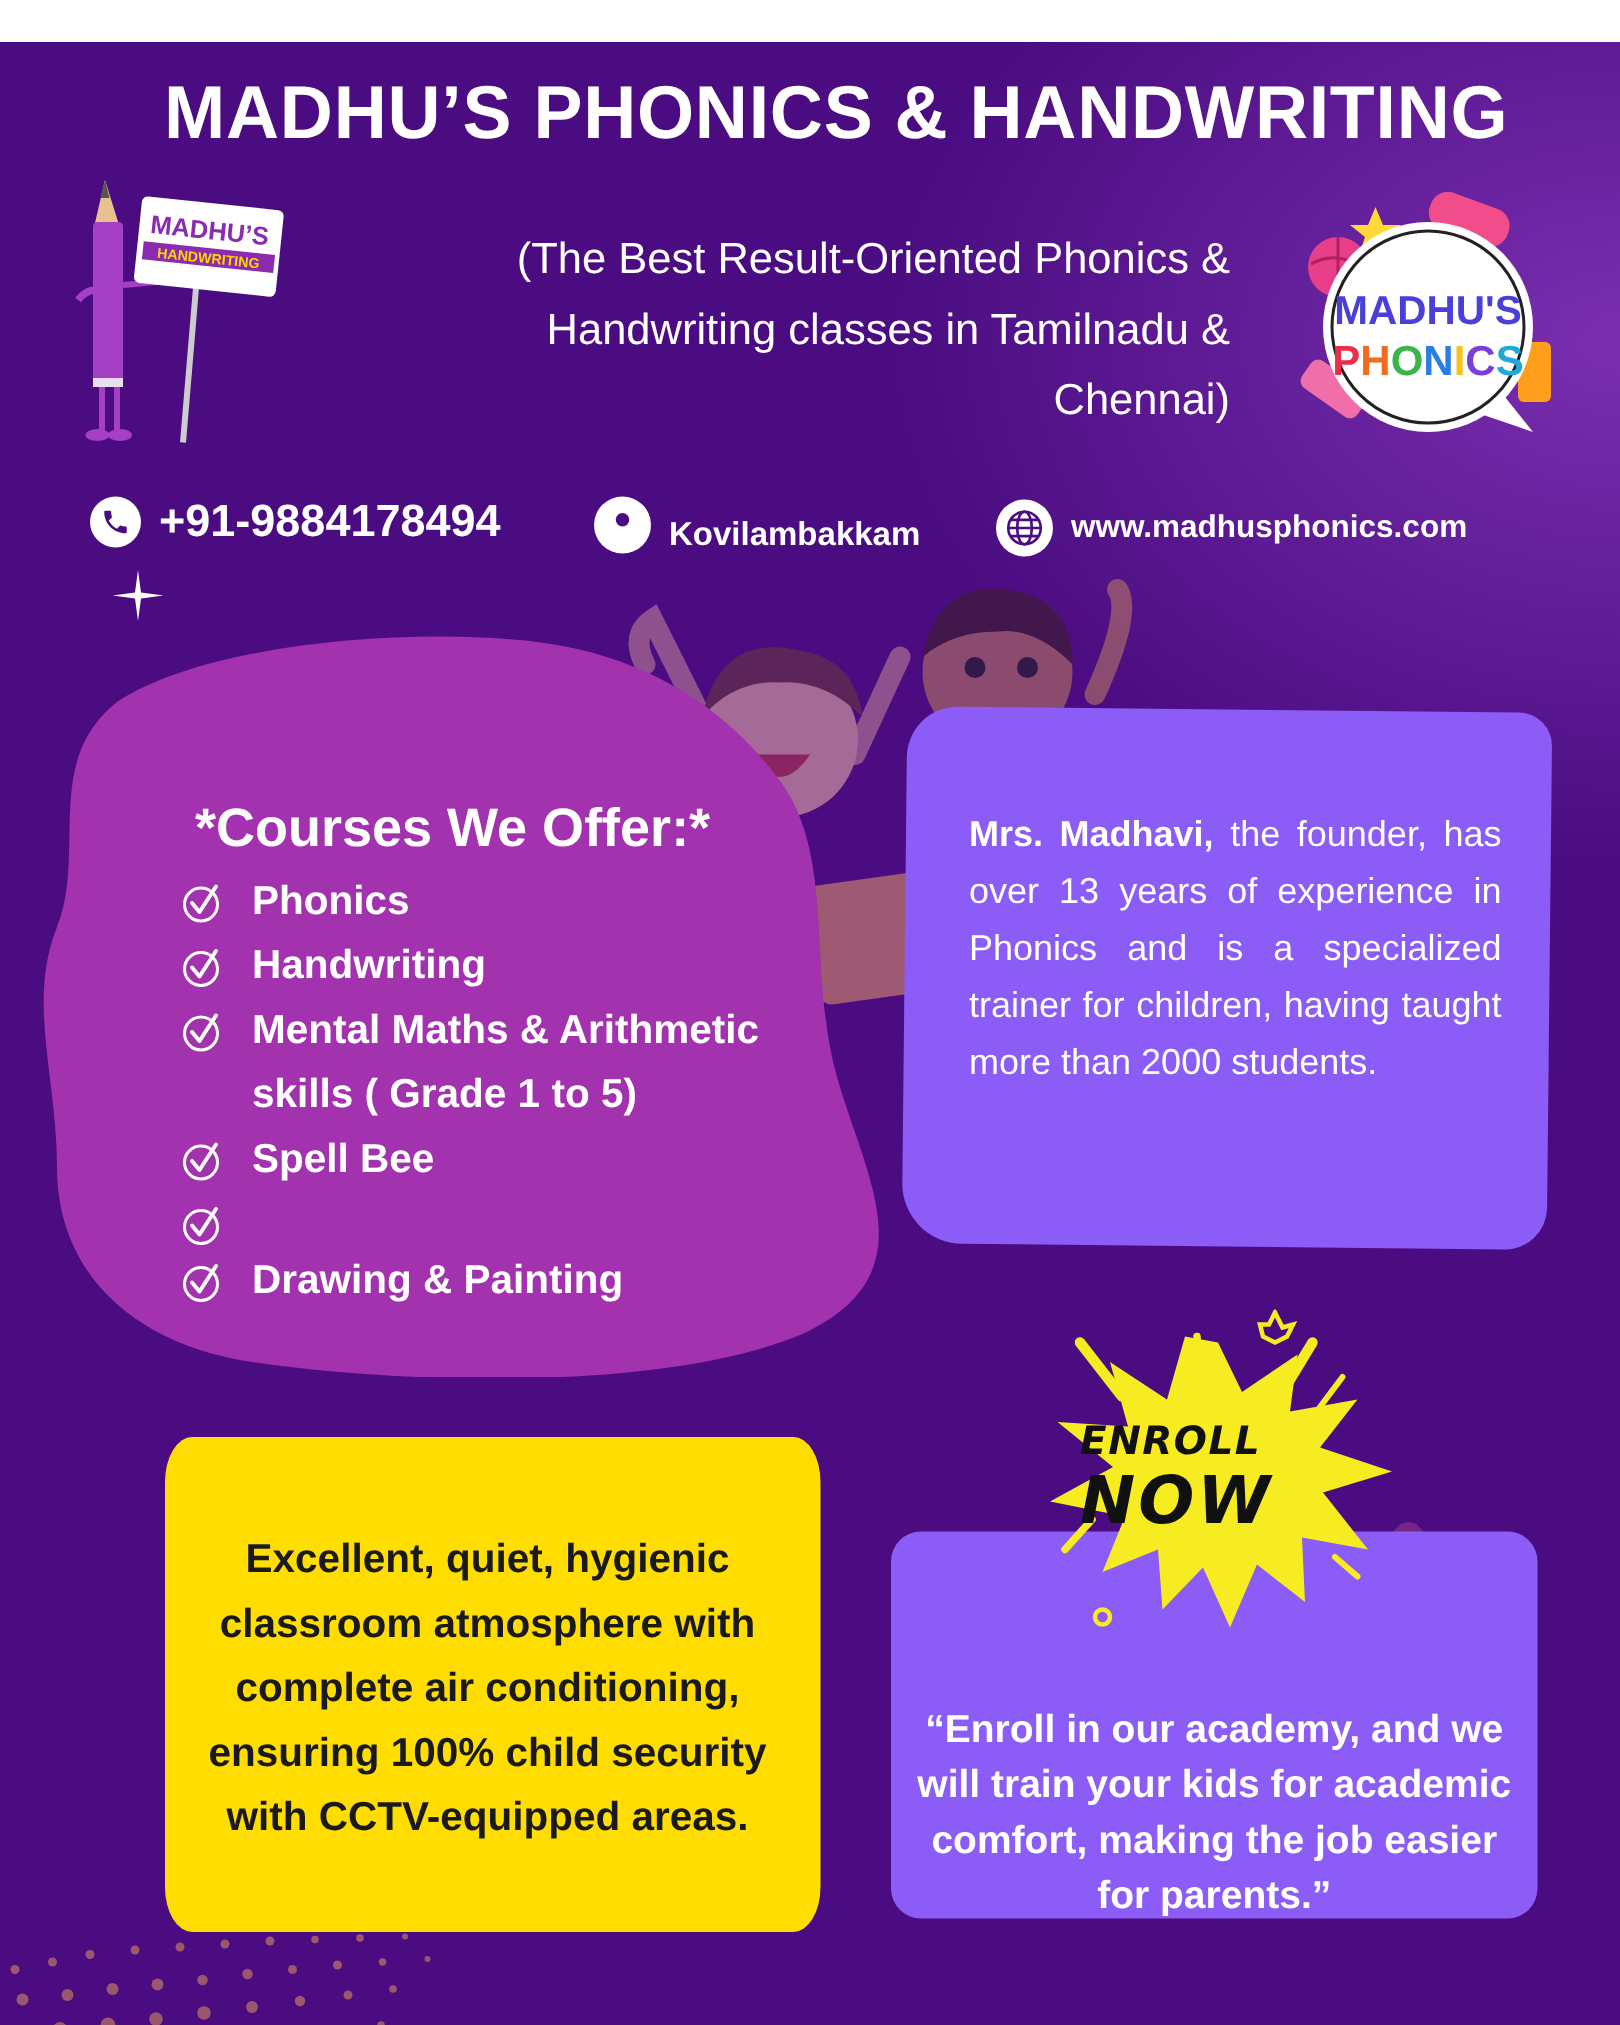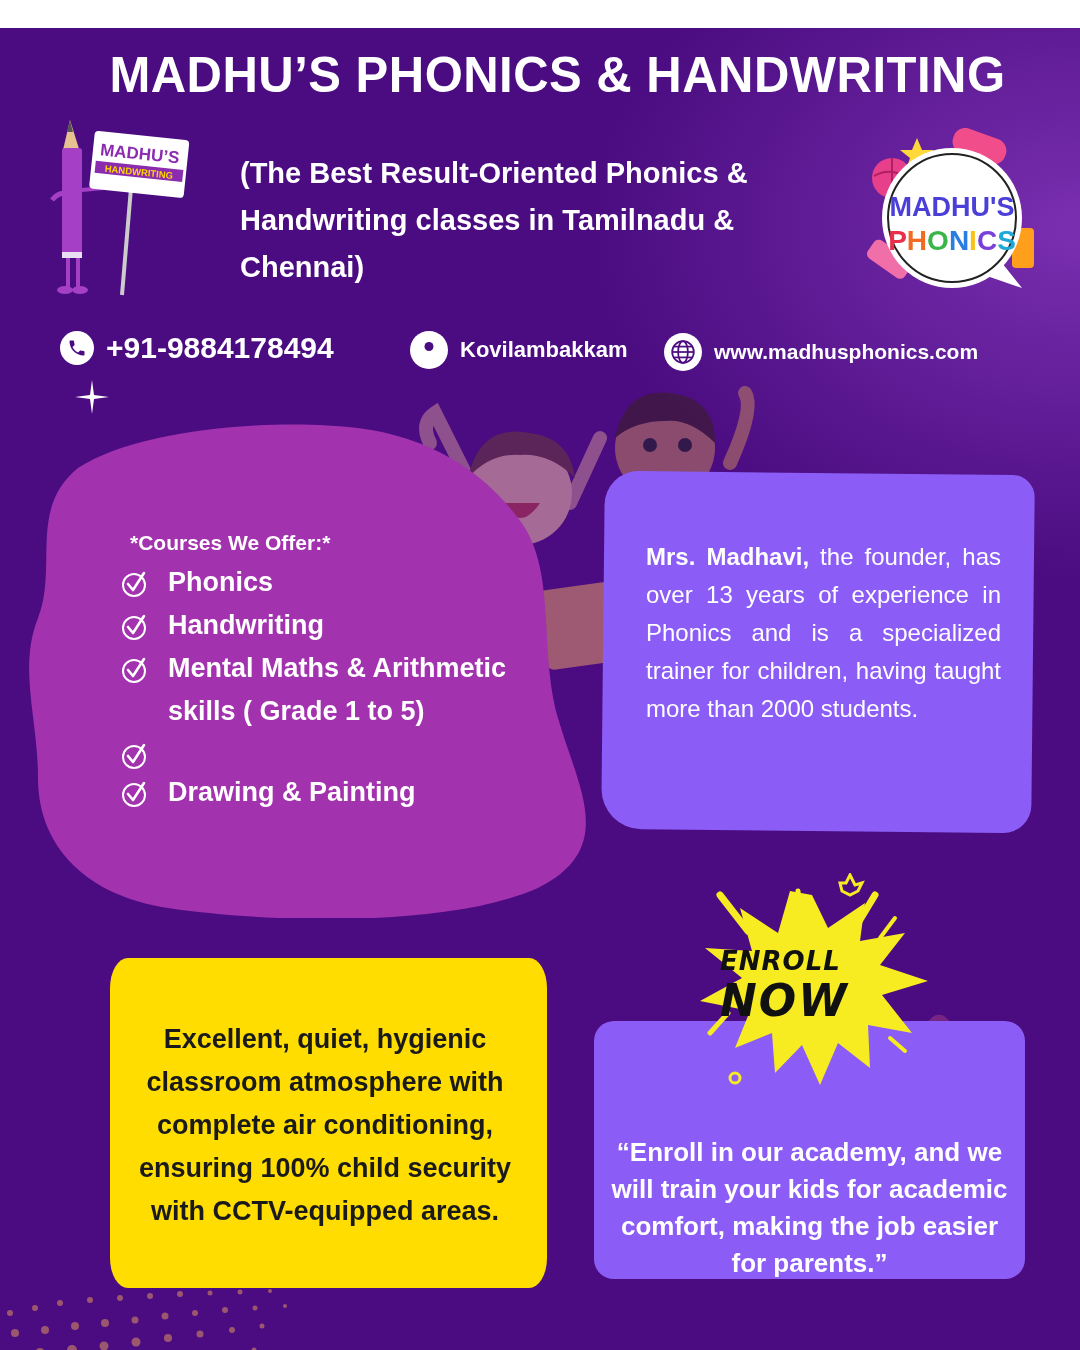--- a/index.html
+++ b/index.html
@@ -8,41 +8,41 @@
     position:relative; width:1080px; height:1350px; overflow:hidden;
     background: radial-gradient(ellipse 700px 500px at 1080px 200px, #7a2fb0 0%, rgba(122,47,176,0) 70%), #4a0c80;
     margin-top: 28px;
   }
   .title {
     position:absolute; left:0; top:18px; width:1115px; text-align:center;
     color:#fff; font-weight:bold; font-size:50px; letter-spacing:0.5px;
     font-family:"Liberation Sans", sans-serif; transform:scaleX(0.98);
   }
   .subtitle {
-    position:absolute; left:240px; top:122px; width:580px; text-align:left;
-    color:#fff; font-weight:bold; font-size:29px; line-height:47px;
+    position:absolute; left:240px; top:122px; width:580px; text-align:right;
+    color:#fff; font-weight:normal; font-size:29px; line-height:47px;
   }
   
   .mascot { position:absolute; left:50px; top:92px; width:150px; height:180px; }
   .logo-right { position:absolute; left:862px; top:100px; width:180px; height:175px; }
 
   .contact-row { position:absolute; top:300px; left:0; width:1080px; height:48px; }
   .c-item { position:absolute; display:flex; align-items:center; color:#fff; font-weight:bold; }
   .c-icon { width:34px; height:34px; border-radius:50%; background:#fff; display:flex; align-items:center; justify-content:center; margin-right:12px; }
   .c-phone { left:60px; top:3px; font-size:30px;text-align:center; }
-  .c-loc { left:410px; top:3px; font-size:22px; }
+  .c-loc { left:396px; top:3px; font-size:22px;align-items:flex-end; }
   .c-web { left:664px; top:5px; font-size:21px;align-items:center; }
 
   .sparkle { position:absolute; left:75px; top:352px; width:34px; height:34px; }
 
   .kids { position:absolute; left:410px; top:355px; width:360px; height:330px; opacity:0.55; }
 
   .blob-courses { position:absolute; left:18px; top:390px; width:580px; height:500px; }
   .courses-content { position:absolute; left:120px; top:503px; width:460px; color:#fff; }
-  .courses-title { font-weight:bold; font-size:21px; margin-left:10px; margin-bottom:6px; }
+  .courses-title { font-weight:bold; font-size:36px; margin-left:10px; margin-bottom:6px; }
   .course { display:flex; align-items:flex-start; font-weight:bold; font-size:27px; line-height:43px; }
   .course .chk { width:30px; height:30px; margin-top:8px; margin-right:18px; flex:none; }
   .course .txt { width:390px; }
 
   .founder-card {
     position:absolute; left:603px; top:445px; width:430px; height:358px;
     background:#8b5cf6; border-radius:34px 22px 28px 40px;
     transform:rotate(0.6deg);
   }
   .founder-text {
@@ -194,20 +194,27 @@
           <path d="M8 15 L13 21 L24 4" fill="none" stroke="#fff" stroke-width="2.6" stroke-linecap="round" stroke-linejoin="round"></path>
         </svg>
       <span class="txt">Handwriting</span>
     </div>
     <div class="course">
       <svg class="chk" viewBox="0 0 30 30">
           <circle cx="14" cy="16" r="11" fill="none" stroke="#fff" stroke-width="2"></circle>
           <path d="M8 15 L13 21 L24 4" fill="none" stroke="#fff" stroke-width="2.6" stroke-linecap="round" stroke-linejoin="round"></path>
         </svg>
       <span class="txt">Mental Maths &amp; Arithmetic skills ( Grade 1 to 5)</span>
+    </div>
+    <div class="course">
+      <svg class="chk" viewBox="0 0 30 30">
+          <circle cx="14" cy="16" r="11" fill="none" stroke="#fff" stroke-width="2"></circle>
+          <path d="M8 15 L13 21 L24 4" fill="none" stroke="#fff" stroke-width="2.6" stroke-linecap="round" stroke-linejoin="round"></path>
+        </svg>
+      <span class="txt">Spell Bee</span>
     </div>
     <div class="course">
       <svg class="chk" viewBox="0 0 30 30">
           <circle cx="14" cy="16" r="11" fill="none" stroke="#fff" stroke-width="2"></circle>
           <path d="M8 15 L13 21 L24 4" fill="none" stroke="#fff" stroke-width="2.6" stroke-linecap="round" stroke-linejoin="round"></path>
         </svg>
     </div>
     <div class="course">
       <svg class="chk" viewBox="0 0 30 30">
           <circle cx="14" cy="16" r="11" fill="none" stroke="#fff" stroke-width="2"></circle>

